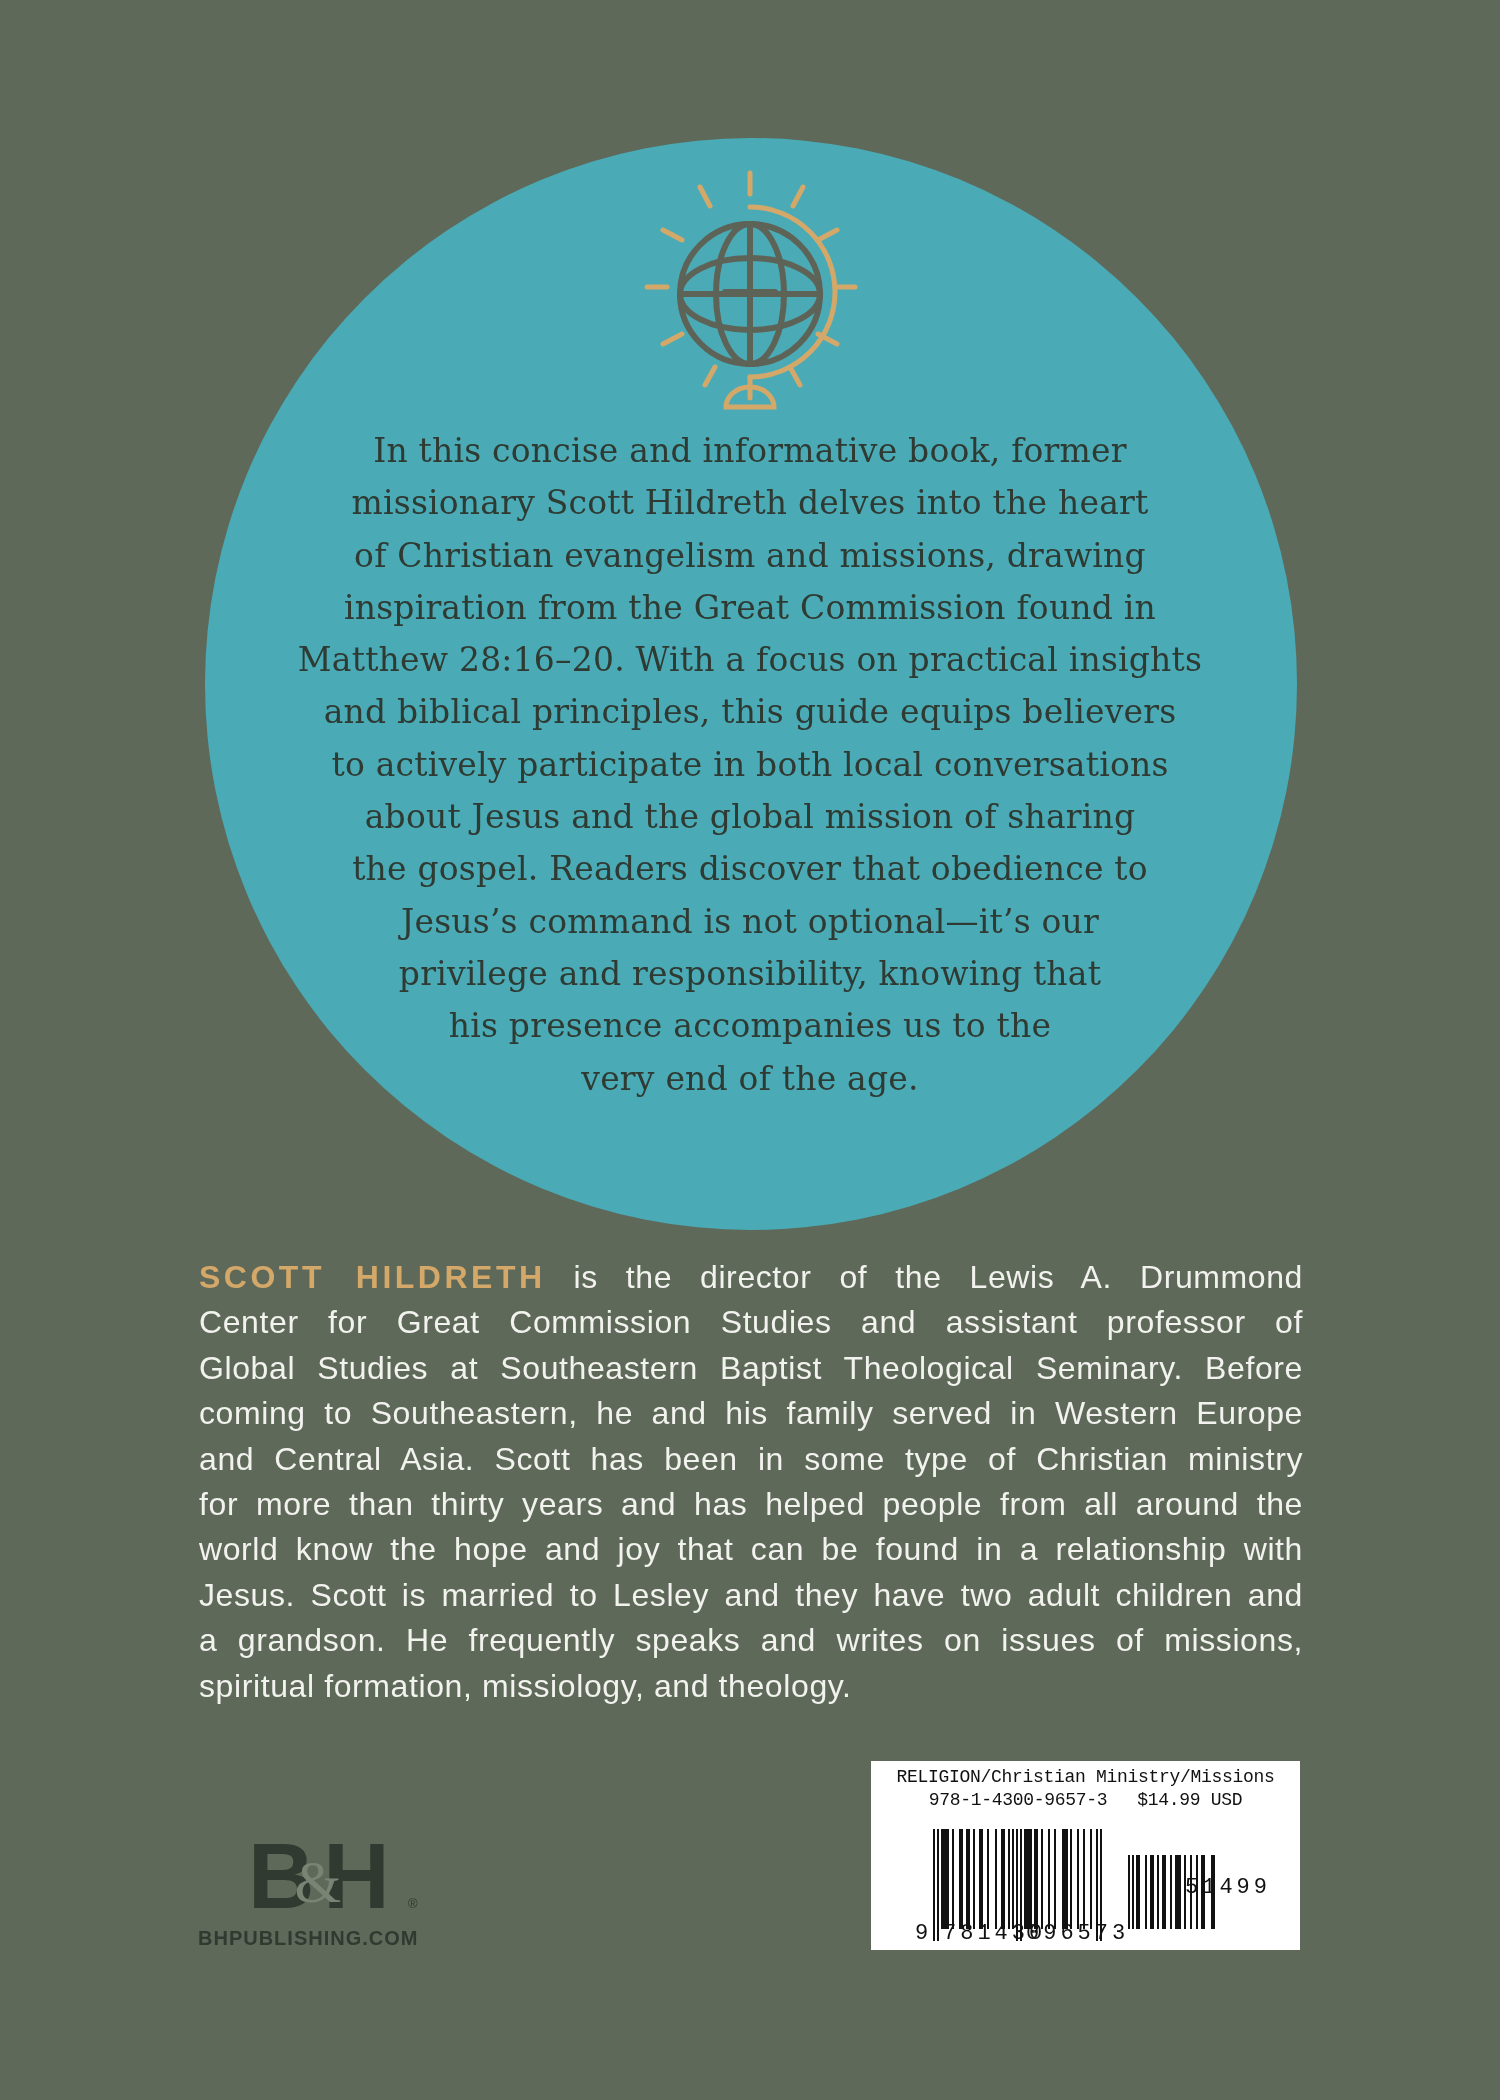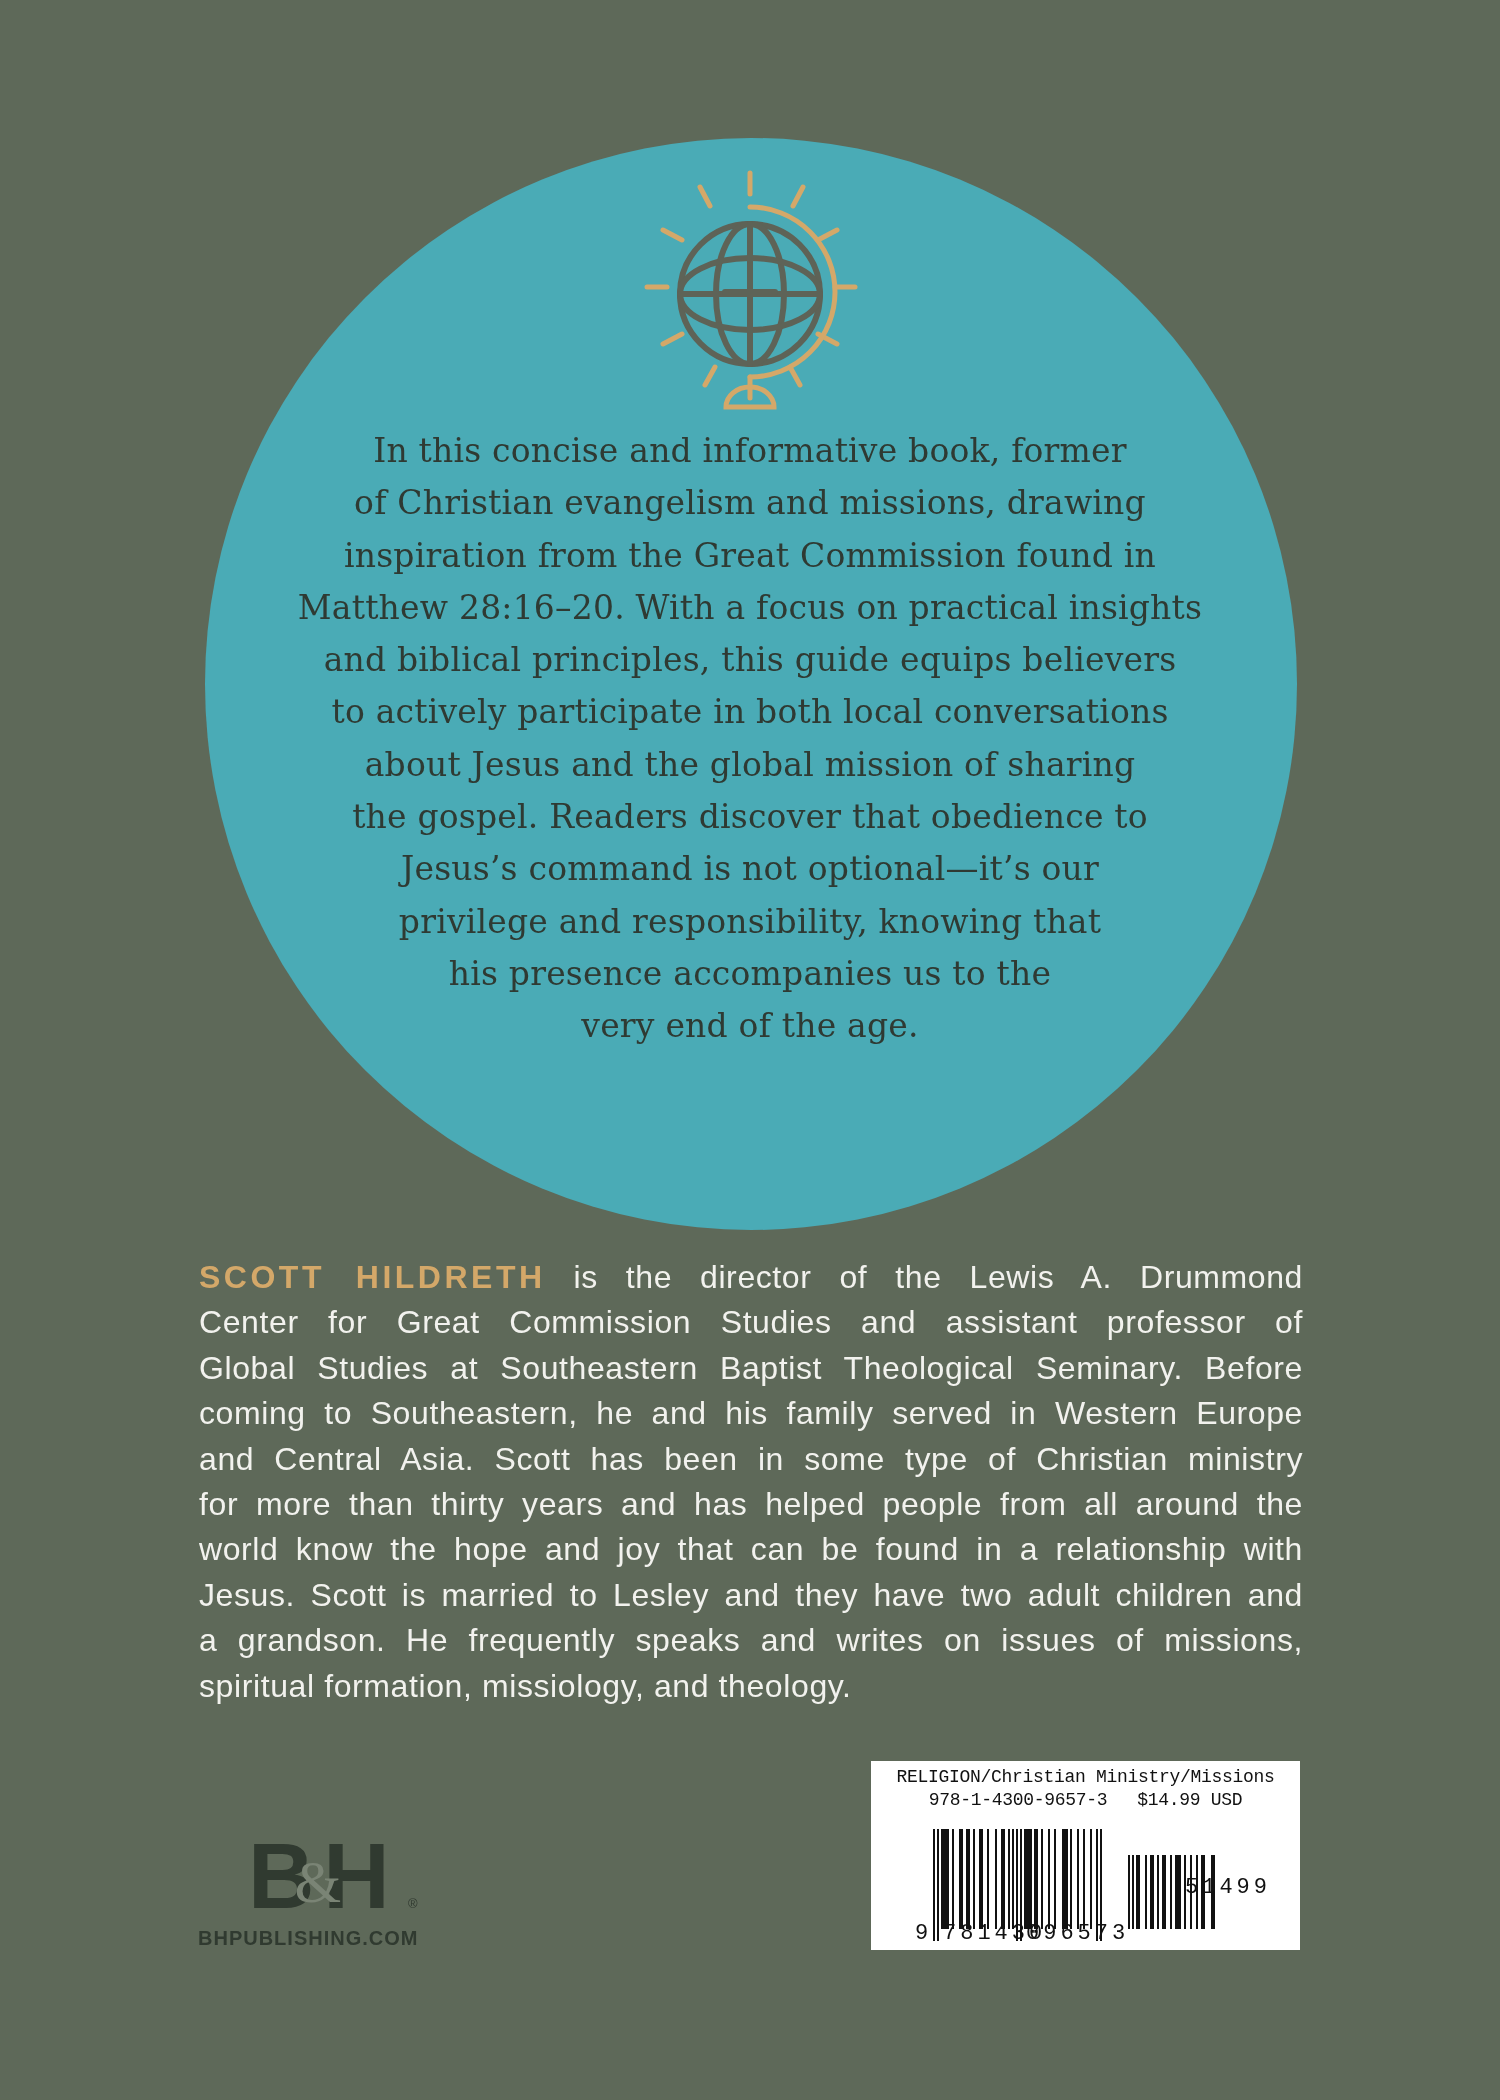--- a/index.html
+++ b/index.html
@@ -142,20 +142,21 @@
     <ellipse cx="120" cy="124" rx="70" ry="36"></ellipse>
     <line x1="120" y1="54" x2="120" y2="194"></line>
     <line x1="50" y1="124" x2="190" y2="124"></line>
     <line x1="120" y1="95" x2="120" y2="160"></line>
     <line x1="95" y1="122" x2="145" y2="122"></line>
   </g>
 </svg>
 
 <div class="blurb">
   <span class="line">In this concise and informative book, former</span>
+  <span class="line">missionary Scott Hildreth delves into the heart</span>
   <span class="line">of Christian evangelism and missions, drawing</span>
   <span class="line">inspiration from the Great Commission found in</span>
   <span class="line">Matthew 28:16–20. With a focus on practical insights</span>
   <span class="line">and biblical principles, this guide equips believers</span>
   <span class="line">to actively participate in both local conversations</span>
   <span class="line">about Jesus and the global mission of sharing</span>
   <span class="line">the gospel. Readers discover that obedience to</span>
   <span class="line">Jesus’s command is not optional—it’s our</span>
   <span class="line">privilege and responsibility, knowing that</span>
   <span class="line">his presence accompanies us to the</span>

